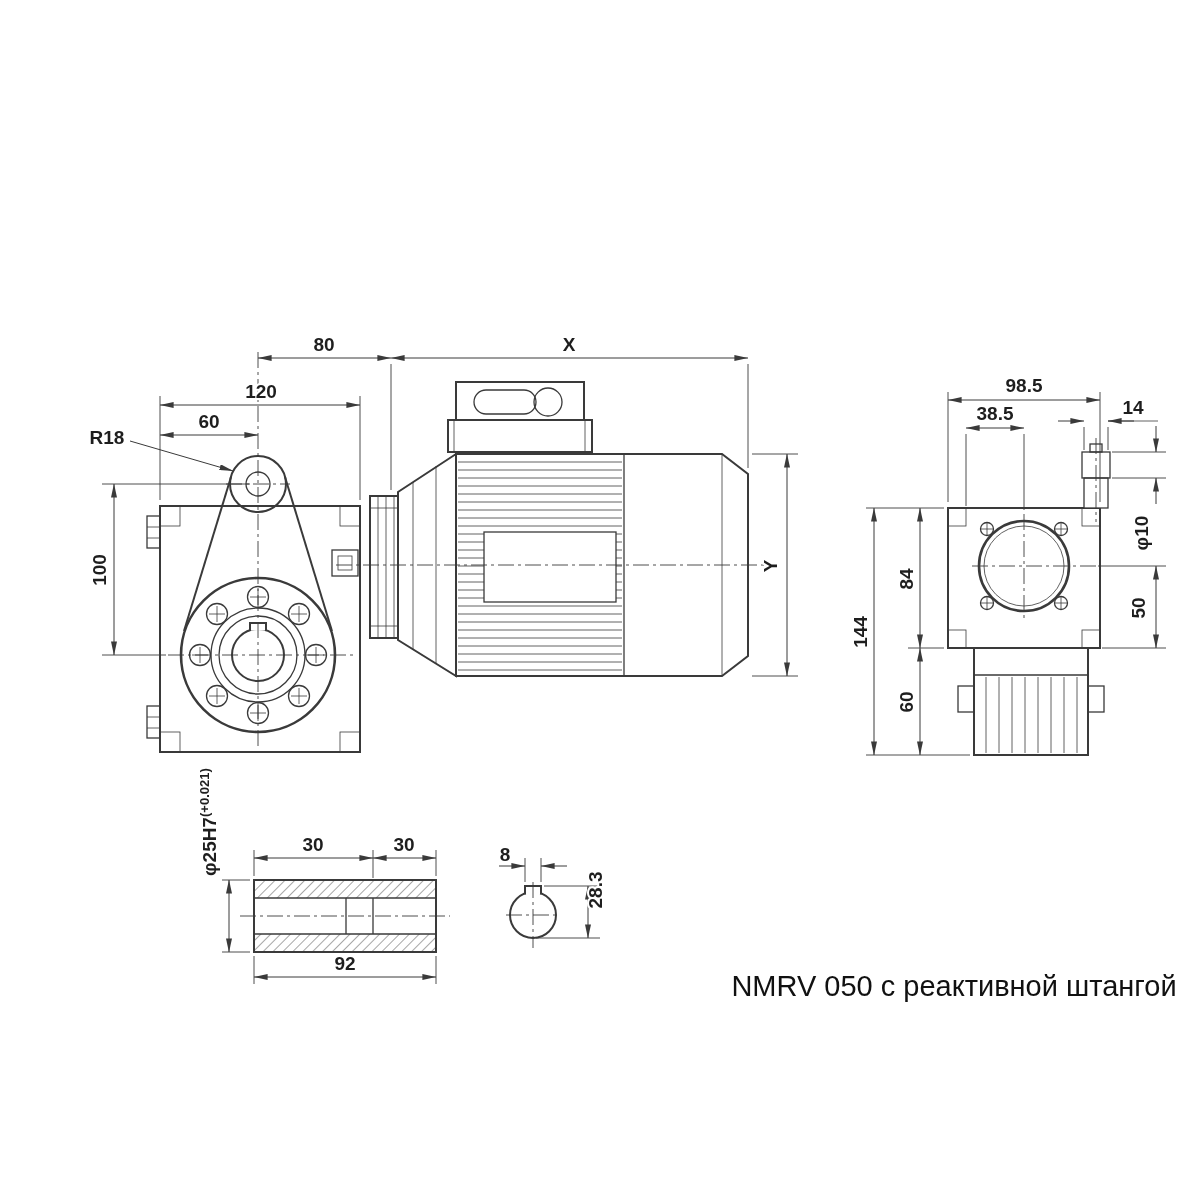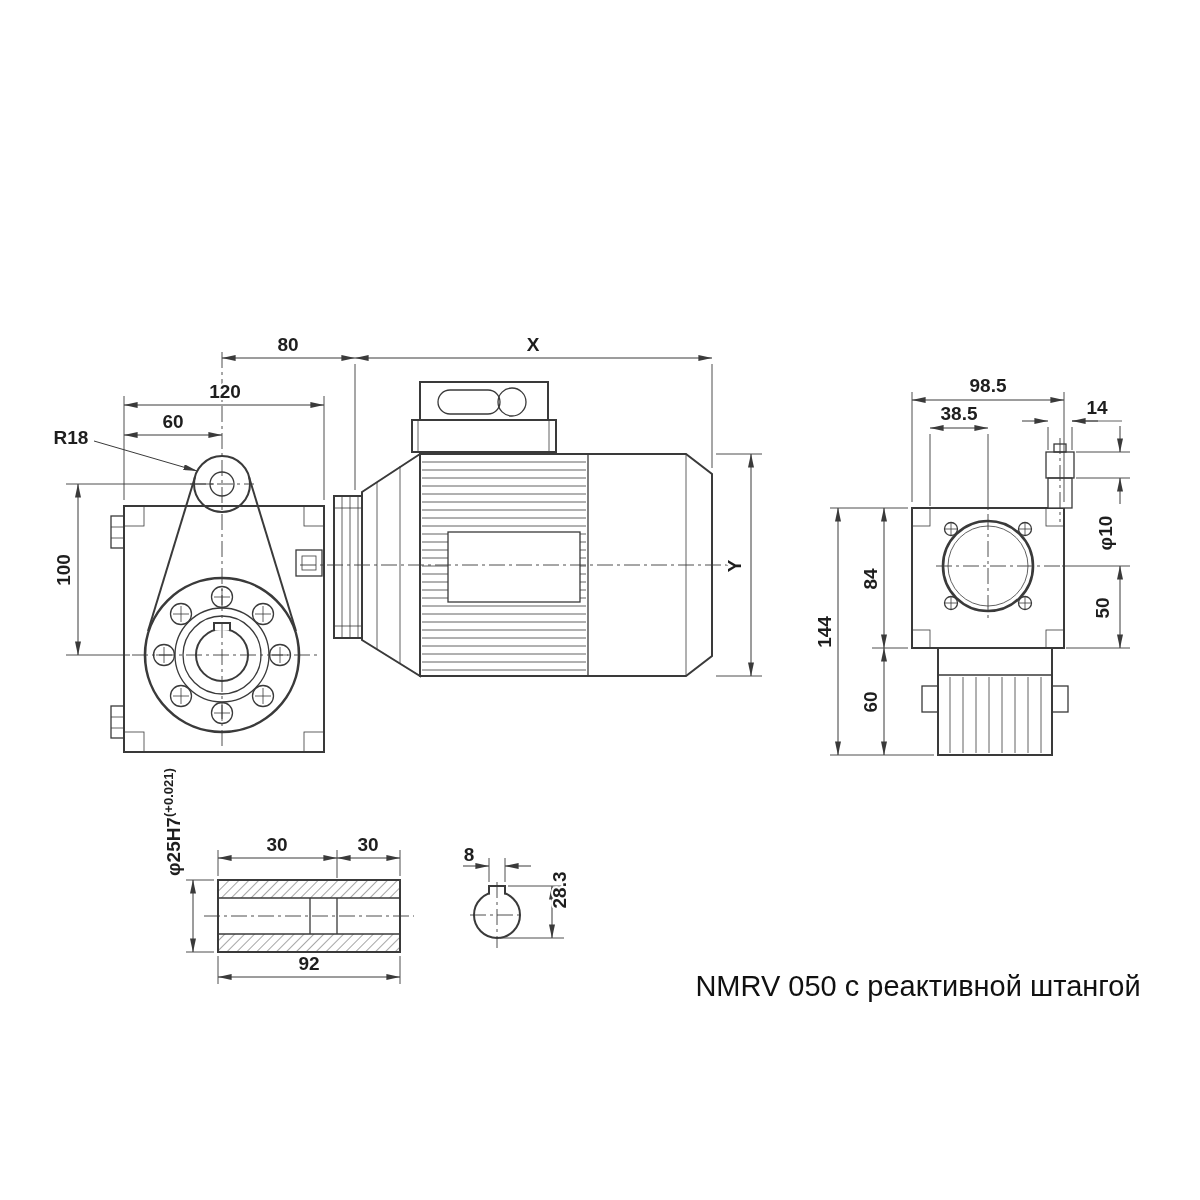--- a/index.html
+++ b/index.html
@@ -1,16 +1,16 @@
 <!DOCTYPE html>
 <html><head>
 <meta charset="utf-8">
 <style>
   html,body{margin:0;padding:0;background:#fff;}
-  .stage{width:1156px;height:1200px;position:relative;background:#fff;font-family:"Liberation Sans",sans-serif;}
+  .stage{width:1156px;height:1200px;position:relative;background:#fff;font-family:"Liberation Sans",sans-serif;margin-left:36px;}
   svg{display:block;}
   .ol2{stroke:#3a3a3a;stroke-width:2;fill:none;}
   .ol25{stroke:#3a3a3a;stroke-width:2.6;fill:none;}
   .ol1{stroke:#3a3a3a;stroke-width:1.3;fill:none;}
   .thin{stroke:#3a3a3a;stroke-width:0.8;fill:none;}
   .dim{stroke:#3a3a3a;stroke-width:1;fill:none;}
   .ext{stroke:#3a3a3a;stroke-width:0.9;fill:none;}
   .cl{stroke:#3a3a3a;stroke-width:0.9;fill:none;stroke-dasharray:16 4 3 4;}
   .fw{fill:#fff;}
   text.dimtxt{font:700 19px "Liberation Sans",sans-serif;fill:#1e1e1e;paint-order:stroke;stroke:#fff;stroke-width:4px;}

